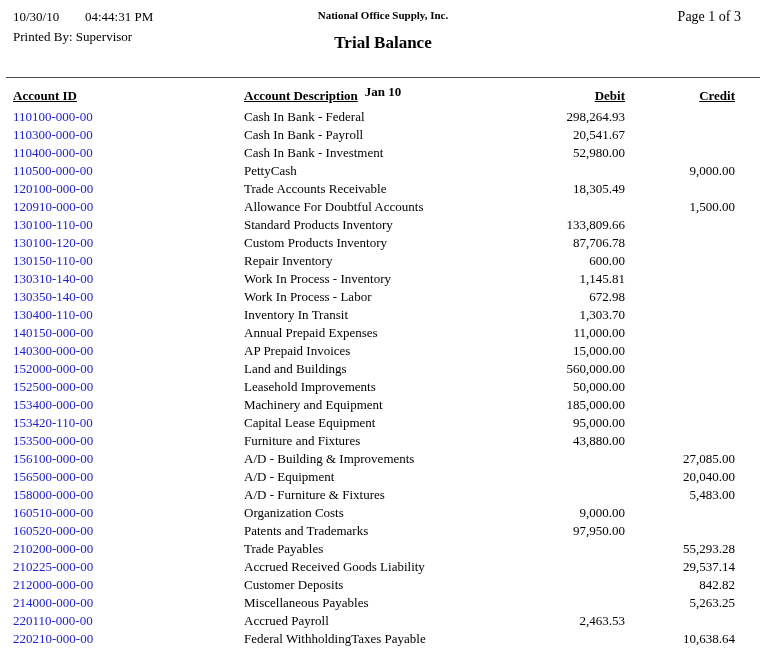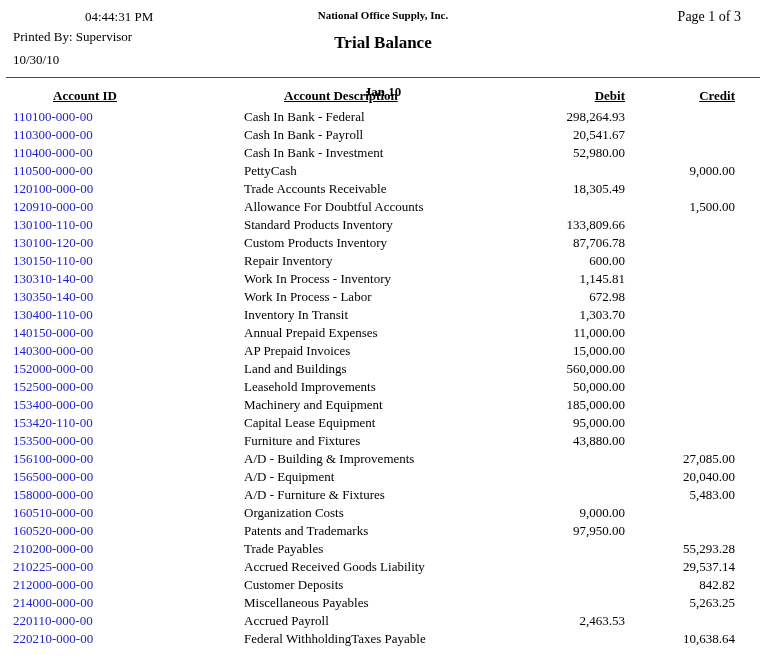--- a/index.html
+++ b/index.html
@@ -7,21 +7,21 @@
   body {
     width: 766px; height: 665px;
     background: #ffffff;
     font-family: "Liberation Serif", "DejaVu Serif", serif;
     color: #000000;
     overflow: hidden;
   }
   .report { position: relative; width: 766px; height: 665px; background: #ffffff; }
 
   
-  .hdr-date    { position: absolute; top: 9px;  left: 13px;  font-size: 13px; margin-top: 43px; }
+  .hdr-date    { position: absolute; top: 9px;  left: 13px;  font-size: 13px; }
   .hdr-time    { position: absolute; top: 9px;  left: 85px;  font-size: 13px; }
   .hdr-company { position: absolute; top: 9px;  left: 0; width: 100%; text-align: center;
                  font-weight: bold; font-size: 11px; }
   .hdr-page    { position: absolute; top: 9px;  right: 25px; font-size: 14px; }
   .hdr-printed { position: absolute; top: 29px; left: 13px;  font-size: 13px; }
   .hdr-title   { position: absolute; top: 33px; left: 0; width: 100%; text-align: center;
                  font-weight: bold; font-size: 17px; }
   .hdr-period  { position: absolute; top: 56px; left: 0; width: 100%; text-align: center;
                  font-weight: bold; font-size: 13px; margin-top: 28px; }
   .hdr-rule    { position: absolute; top: 77px; left: 6px; right: 6px; height: 0;
@@ -41,21 +41,21 @@
   table.tb col.c-cr   { width: 110px; }
 
   table.tb th {
     font-weight: bold;
     text-align: left;
     padding: 0;
     height: 20px;
     vertical-align: top;
     white-space: nowrap;
   }
-  table.tb th .u { text-decoration: underline; margin-left: 40px; }
+  table.tb th .u { text-decoration: underline; }
   table.tb th.num, table.tb td.num { text-align: right; }
 
   table.tb td {
     padding: 0;
     height: 18px;
     vertical-align: middle;
     white-space: nowrap;
     overflow: visible;
   }
   .acct-link { color: #2222cc; text-decoration: none; cursor: pointer; }

